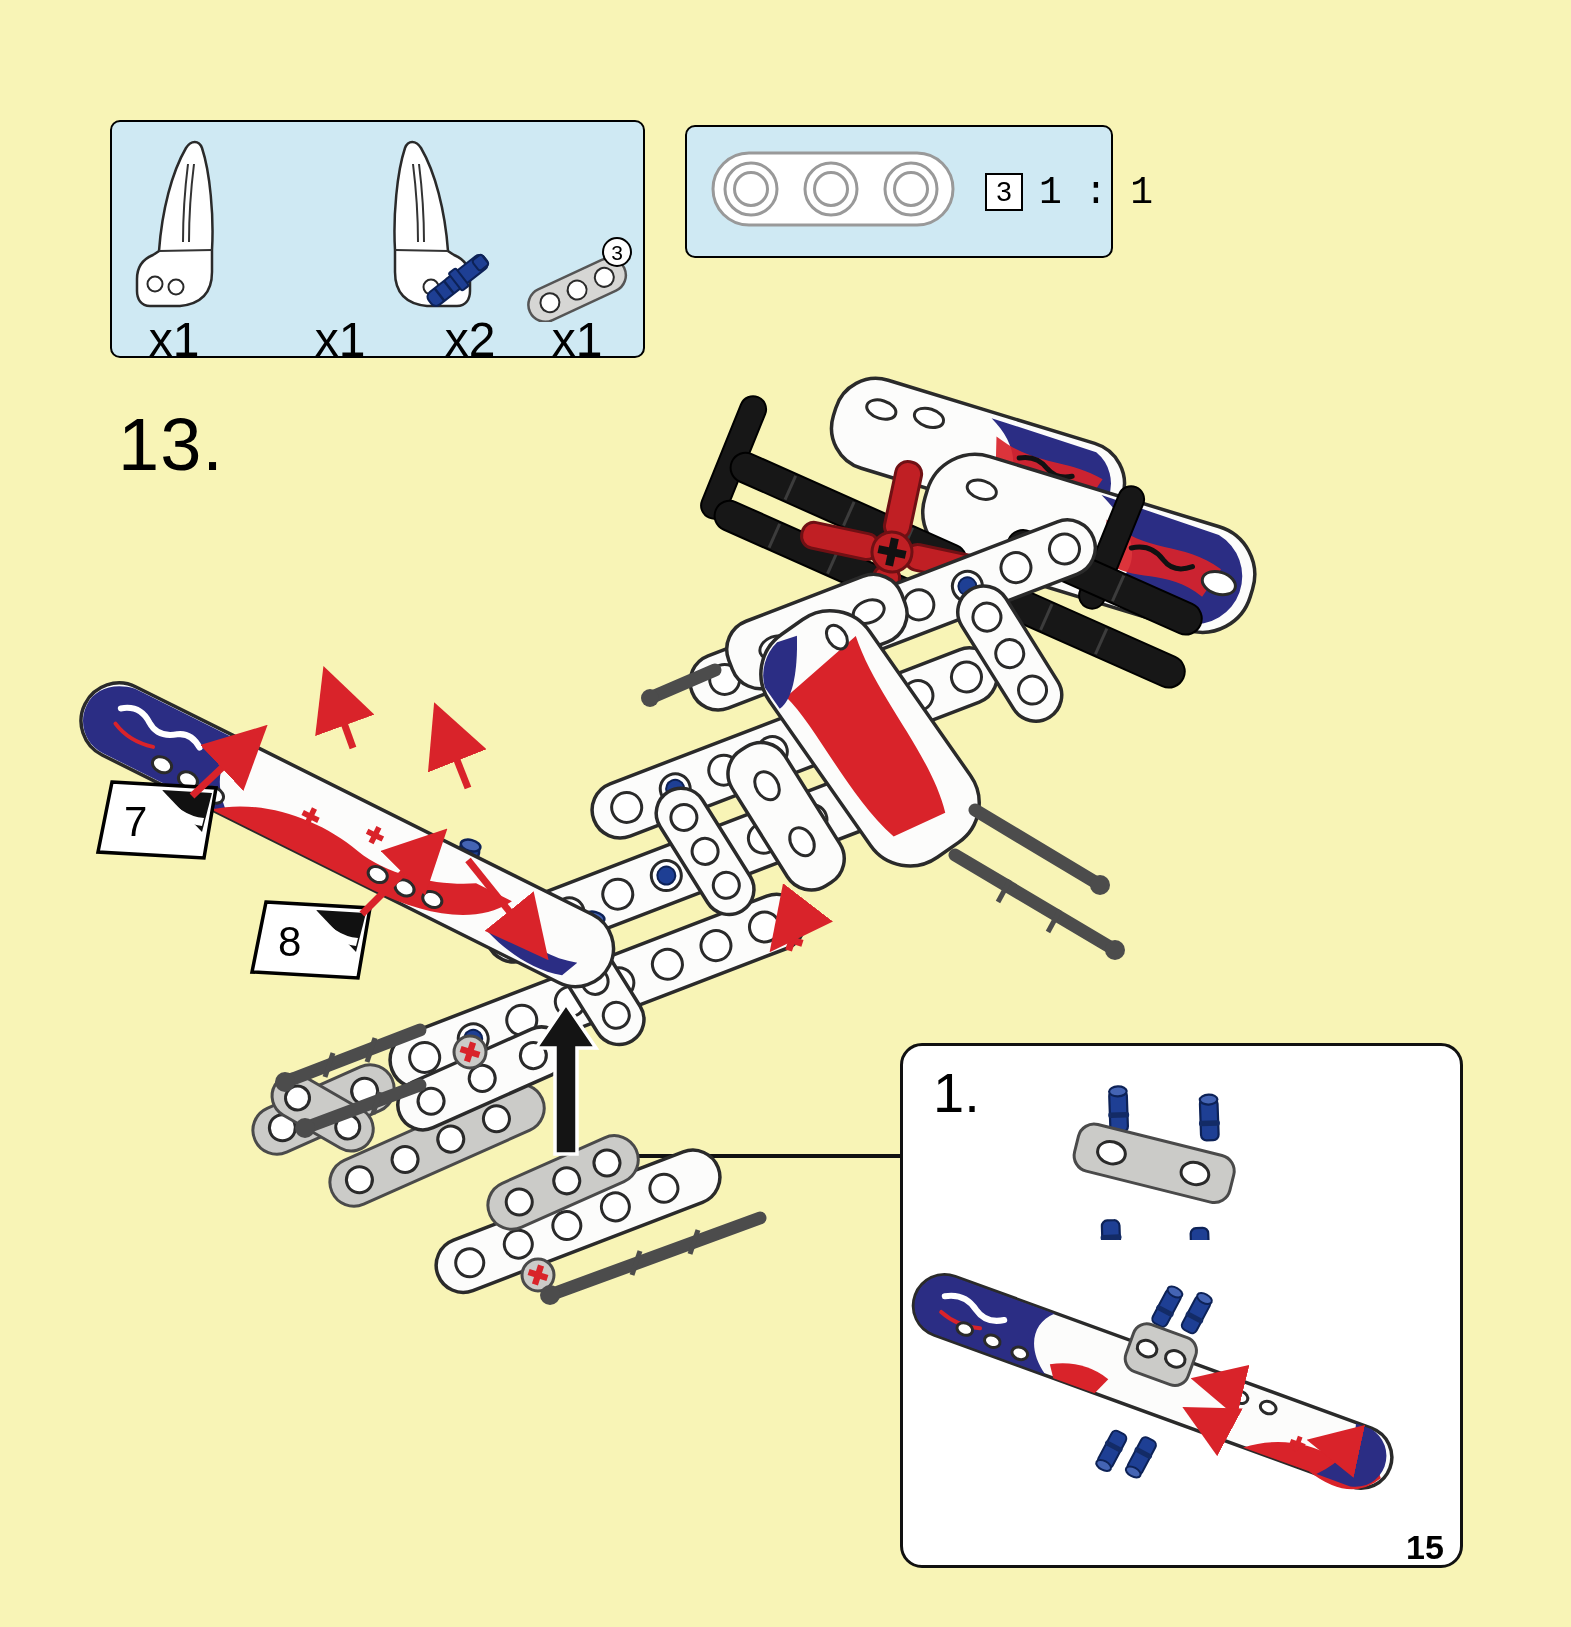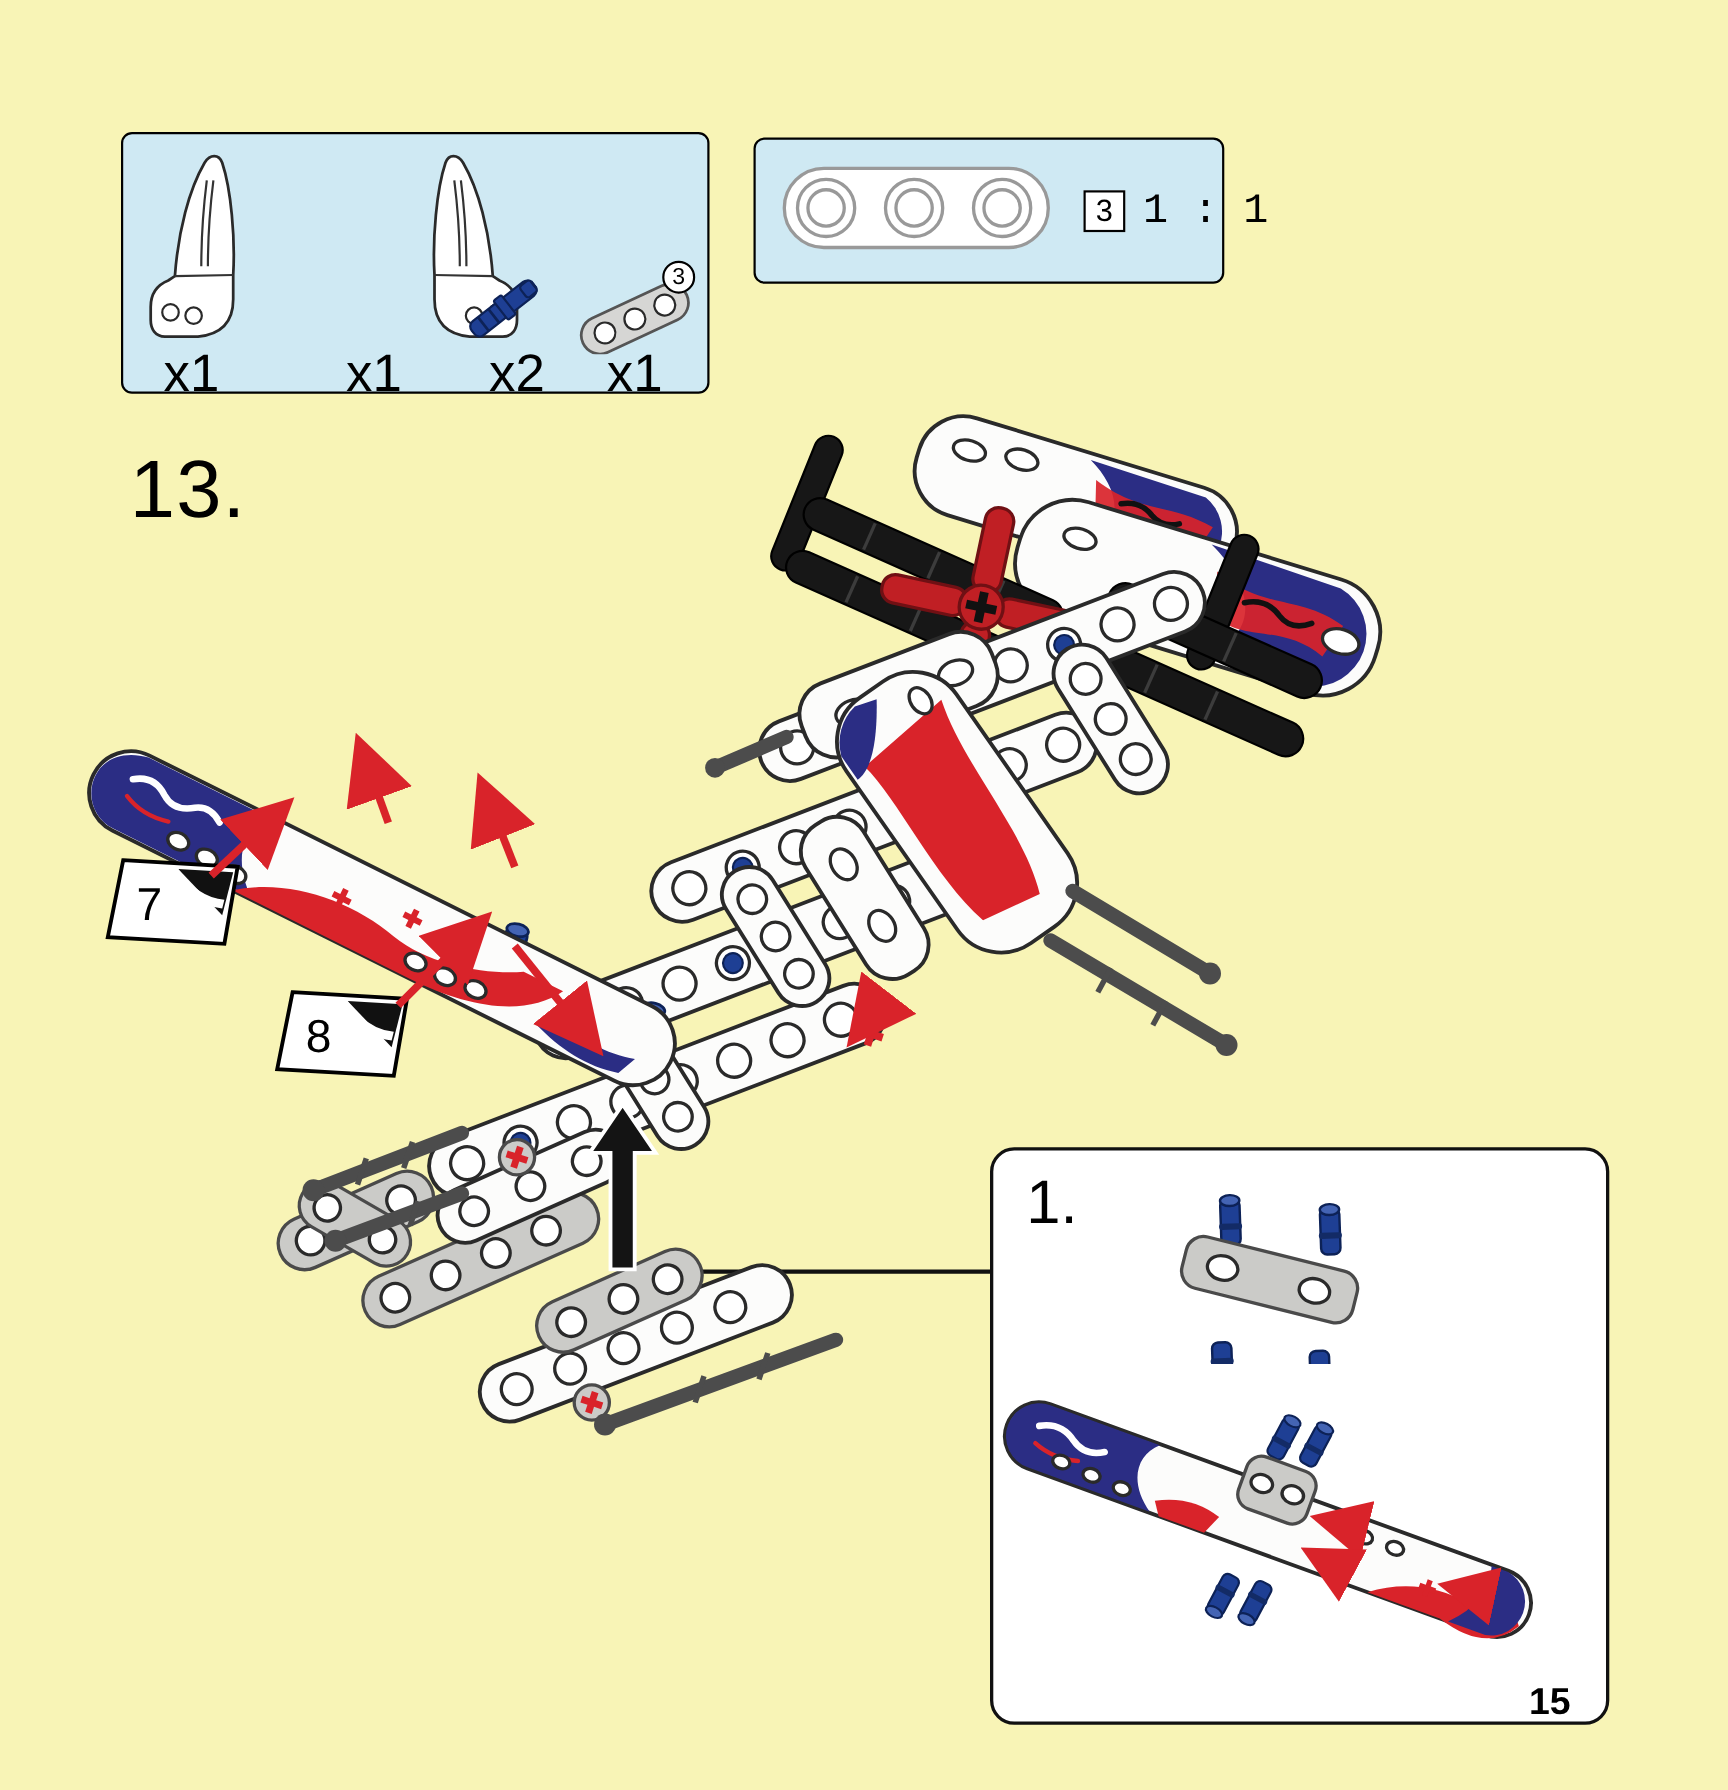--- a/index.html
+++ b/index.html
@@ -32,21 +32,21 @@
     font-size:28px;
   }
   .ratio-label { position:absolute; font-size:38px; white-space:nowrap; }
   .inset {
     position:absolute;
     background:#fff;
     border:3px solid #111;
     border-radius:22px;
   }
   .substep-label { position:absolute; font-size:56px; }
-  .page-num { position:absolute; font-size:34px; font-weight:bold; width:70px; }
+  .page-num { position:absolute; font-size:34px; font-weight:bold; text-align:center; width:70px; }
 
   svg text { font-family:"Liberation Sans", sans-serif; }
 
   .lego-white { fill:#fcfcfb; stroke:#2a2a2a; stroke-width:3.5; }
   .lego-white-thin { fill:#ffffff; stroke:#2a2a2a; stroke-width:2.5; }
   .lego-gray { fill:#cbcbc8; stroke:#4a4a4a; stroke-width:3; }
   .lego-gray-light { fill:#d6d6d4; stroke:#555; stroke-width:2.5; }
   .lego-black { fill:#171717; stroke:#000; stroke-width:2; }
   .hole { fill:#ffffff; stroke:#2a2a2a; stroke-width:3; }
   .hole-thin { fill:#ffffff; stroke:#2a2a2a; stroke-width:2; }

